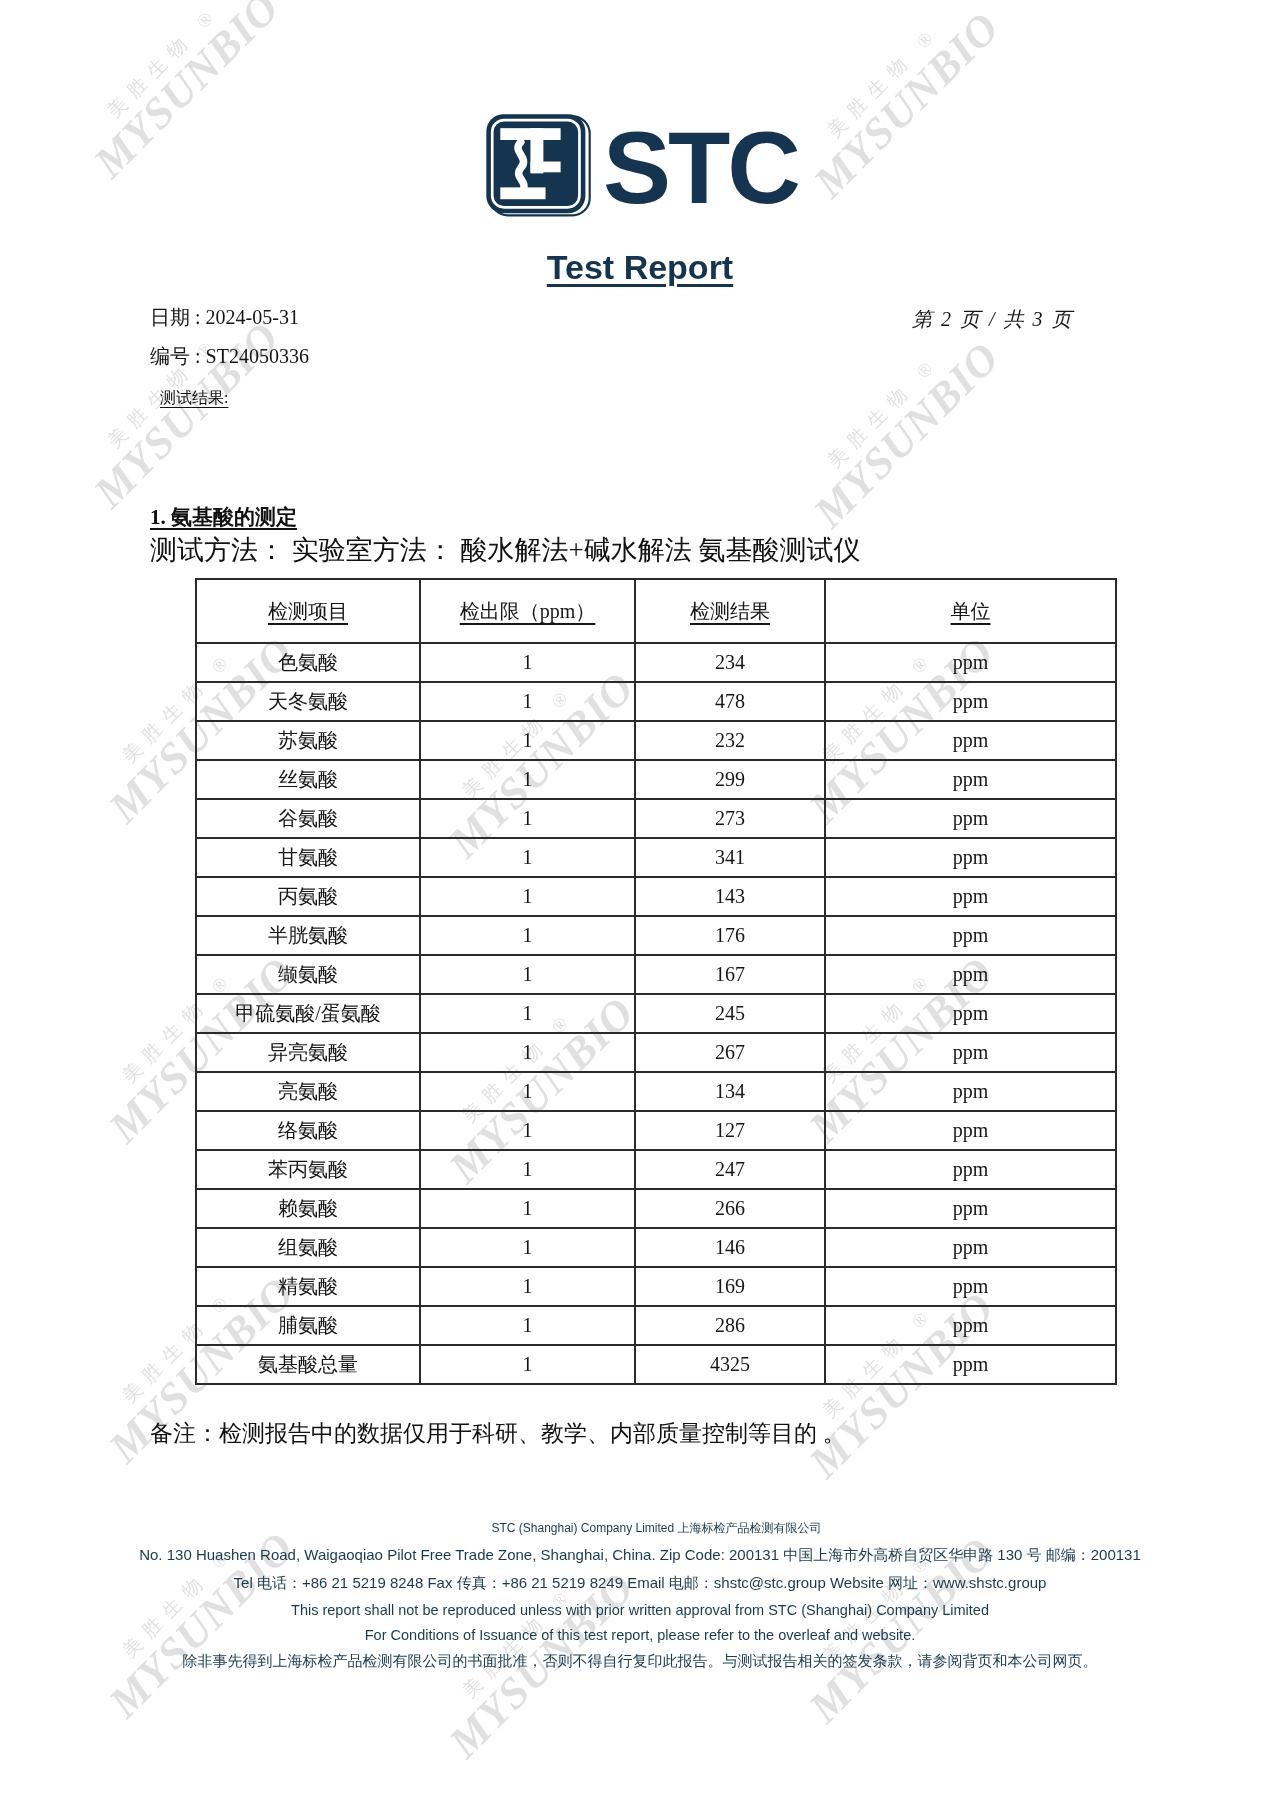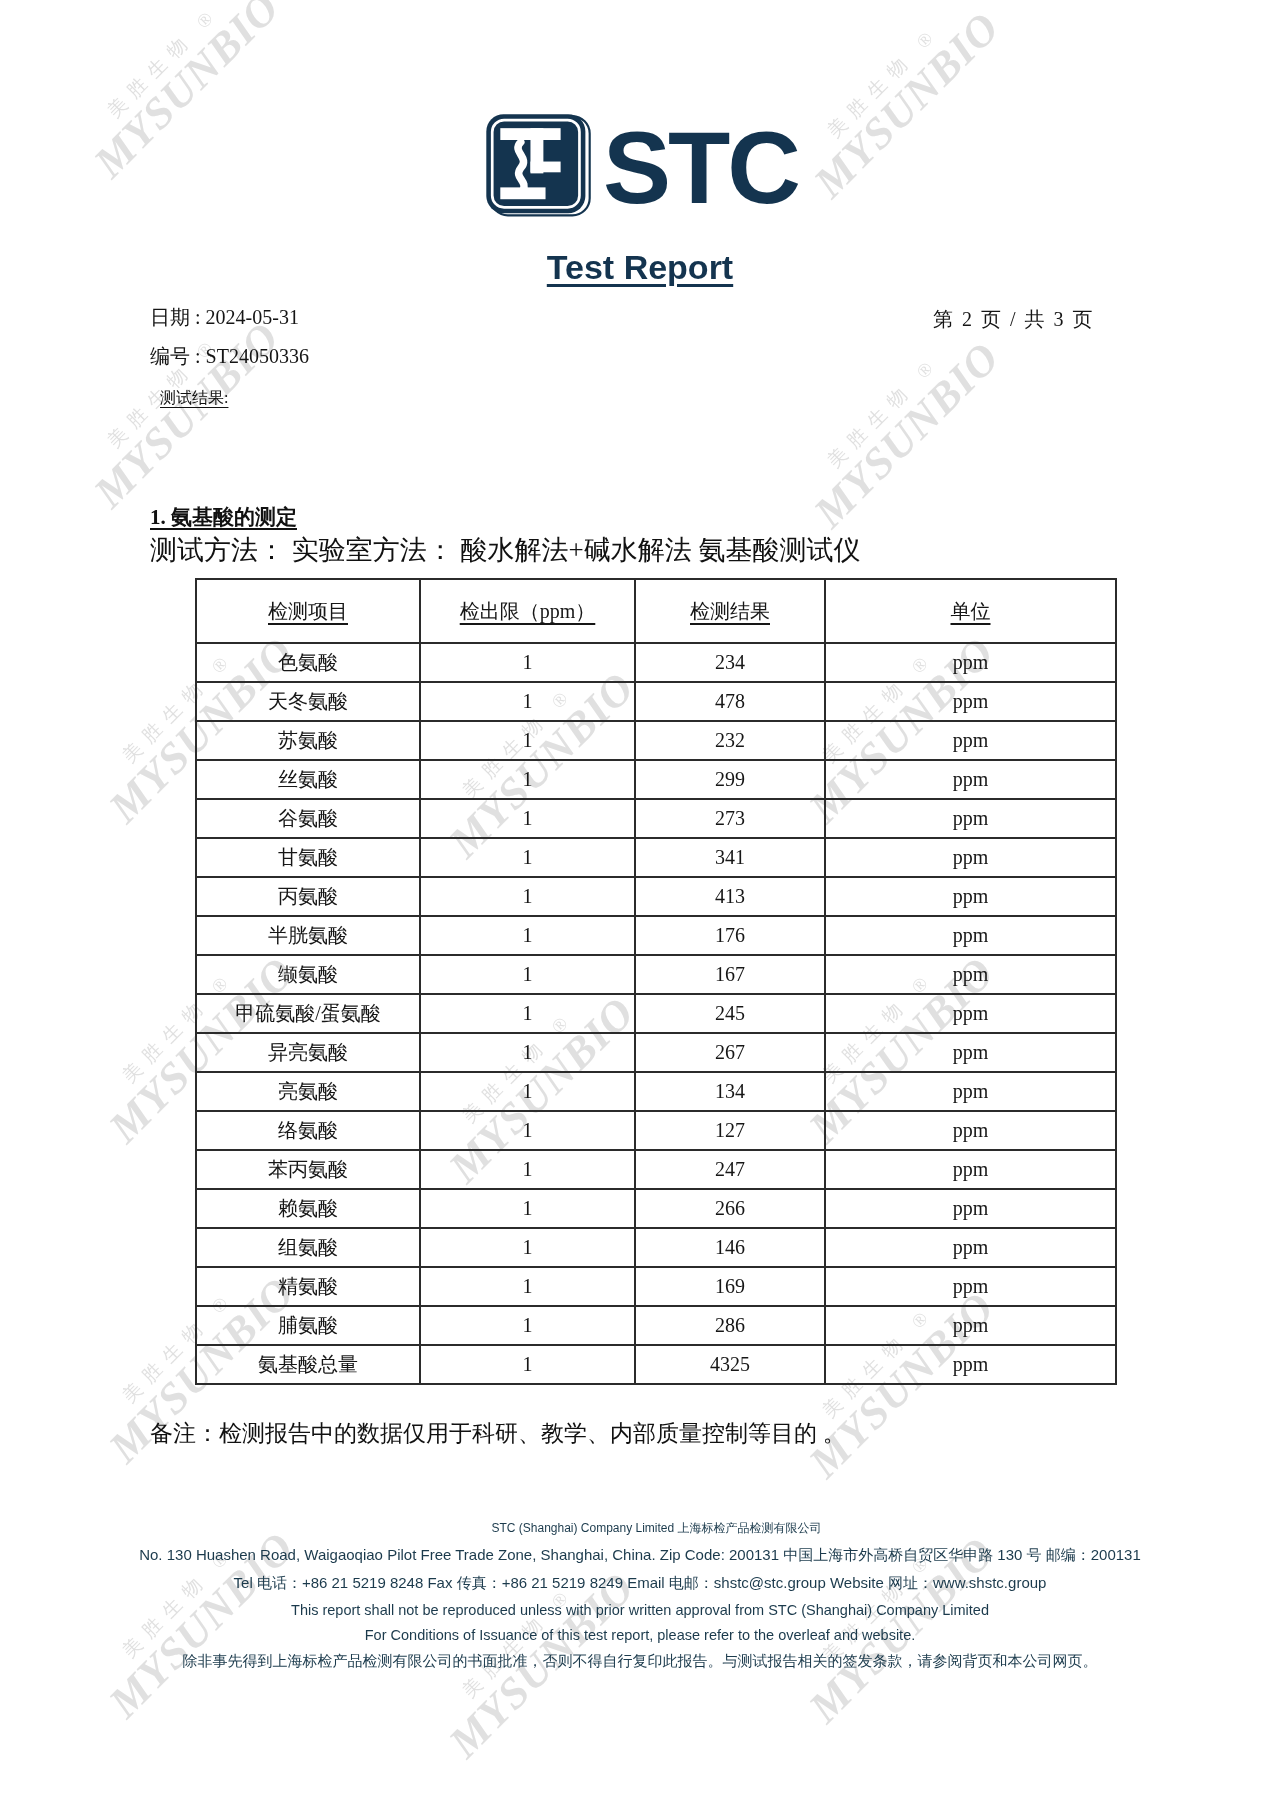--- a/index.html
+++ b/index.html
@@ -25,21 +25,21 @@
   .report-title{
     position:absolute;top:248px;left:0;width:100%;text-align:center;z-index:2;
     font-family:"Liberation Sans","DejaVu Sans",sans-serif;font-weight:bold;
     font-size:34px;color:#14344f;
     text-decoration:underline;text-decoration-thickness:3px;text-underline-offset:5px;
   }
   
   .meta{position:absolute;z-index:2;font-size:20px;color:#151515;}
   .m-date{top:304px;left:150px;}
   .m-no{top:343px;left:150px;}
-  .m-page{top:306px;left:933px;letter-spacing:2px;}
+  .m-page{top:306px;left:912px;letter-spacing:2px;font-style:italic;}
   .results-heading{
     position:absolute;top:388px;left:160px;z-index:2;font-size:16px;font-weight:normal;
     text-decoration:underline;text-underline-offset:4px;
   }
   .section-title{
     position:absolute;top:503px;left:150px;z-index:2;font-size:21px;font-weight:bold;
     text-decoration:underline;text-underline-offset:4px;
   }
   .method-line{position:absolute;top:532px;left:150px;z-index:2;font-size:27px;}
   
@@ -215,21 +215,21 @@
           </tr>
           <tr>
             <td>甘氨酸</td>
             <td>1</td>
             <td>341</td>
             <td>ppm</td>
           </tr>
           <tr>
             <td>丙氨酸</td>
             <td>1</td>
-            <td>413</td>
+            <td>143</td>
             <td>ppm</td>
           </tr>
           <tr>
             <td>半胱氨酸</td>
             <td>1</td>
             <td>176</td>
             <td>ppm</td>
           </tr>
           <tr>
             <td>缬氨酸</td>

